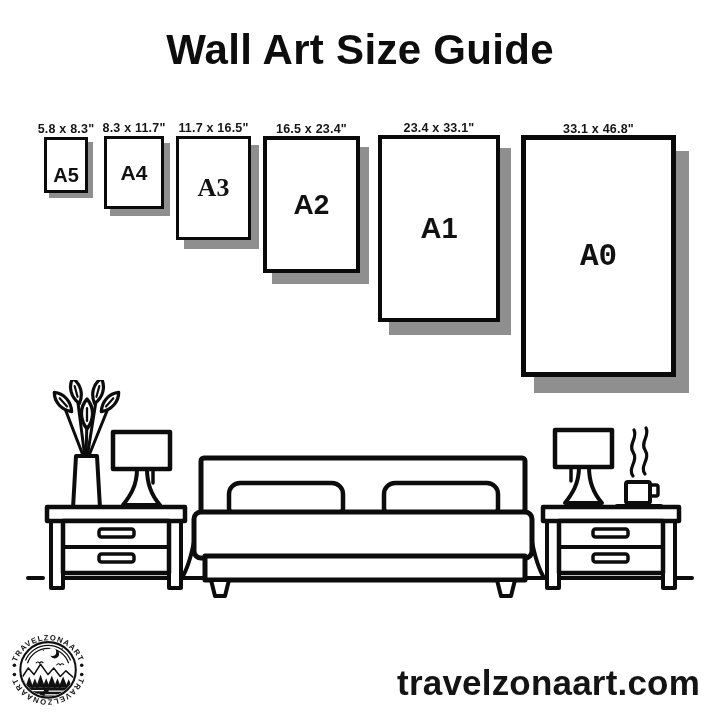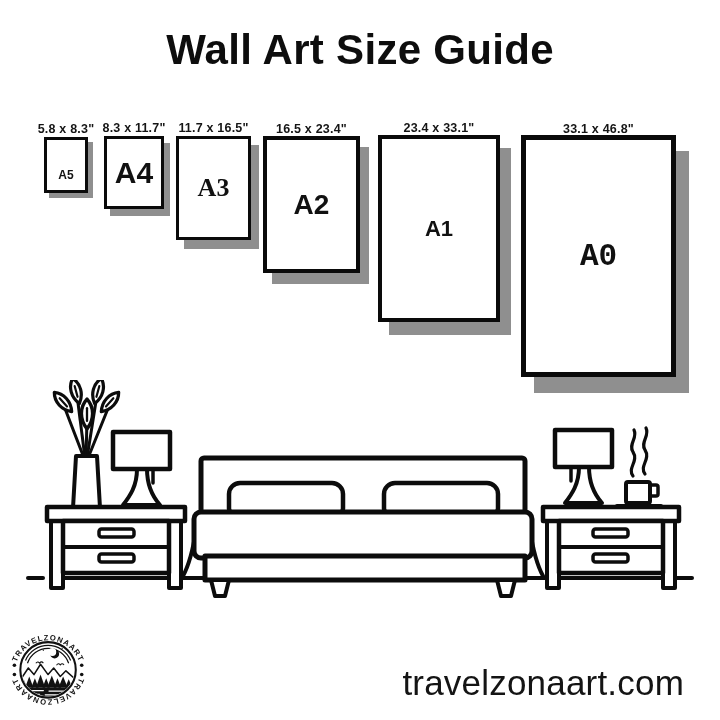--- a/index.html
+++ b/index.html
@@ -27,49 +27,49 @@
   .dims {
     position:absolute; bottom:calc(100% + 4px); left:50%;
     transform:translateX(-50%);
     white-space:nowrap;
     font-weight:bold; font-size:12.5px; letter-spacing:0.2px;
     color:#151515;
   }
   .illustration { position:absolute; left:0; top:380px; width:720px; height:230px; }
   .logo { position:absolute; left:2px; top:620px; width:94px; height:96px; }
   .website {
-    position:absolute; top:663px; right:36px;
-    font-size:35px; font-weight:400; letter-spacing:0.2px;
+    position:absolute; top:663px; right:20px;
+    font-size:35px; font-weight:700; letter-spacing:0.2px;
     color:#141414;
   }
 </style>
 </head>
 <body>
 
 <h1 class="page-title">Wall Art Size Guide</h1>
 
 <div class="paper" style="left:44px; top:137px; width:44px; height:56px; border-width:3px; box-shadow:5px 5px 0 0 #8f8f8f;">
   <span class="dims">5.8 x 8.3"</span>
-  <span class="letter" style="font-size:12px;margin-top:20px;">A5</span>
+  <span class="letter" style="font-size:20px;margin-top:20px;">A5</span>
 </div>
 <div class="paper" style="left:104px; top:136px; width:60px; height:73px; border-width:3px; box-shadow:6px 7px 0 0 #8f8f8f;">
   <span class="dims">8.3 x 11.7"</span>
-  <span class="letter" style="font-size:30px;">A4</span>
+  <span class="letter" style="font-size:21px;">A4</span>
 </div>
 <div class="paper" style="left:176px; top:136px; width:75px; height:104px; border-width:3.5px; box-shadow:8px 9px 0 0 #8f8f8f;">
   <span class="dims">11.7 x 16.5"</span>
   <span class="letter" style="font-size:26px;font-family:Liberation Serif, serif;">A3</span>
 </div>
 <div class="paper" style="left:263px; top:136px; width:97px; height:137px; border-width:4px; box-shadow:9px 11px 0 0 #8f8f8f;">
   <span class="dims">16.5 x 23.4"</span>
   <span class="letter" style="font-size:28px;">A2</span>
 </div>
 <div class="paper" style="left:378px; top:135px; width:122px; height:187px; border-width:4.5px; box-shadow:11px 13px 0 0 #8f8f8f;">
   <span class="dims">23.4 x 33.1"</span>
-  <span class="letter" style="font-size:22px;">A1</span>
+  <span class="letter" style="font-size:29px;">A1</span>
 </div>
 <div class="paper" style="left:521px; top:135px; width:155px; height:242px; border-width:5px; box-shadow:13px 16px 0 0 #8f8f8f;">
   <span class="dims">33.1 x 46.8"</span>
   <span class="letter" style="font-size:31px;font-family:Liberation Mono, monospace;">A0</span>
 </div>
 
 <svg class="illustration" viewBox="0 0 720 230" xmlns="http://www.w3.org/2000/svg">
   <g stroke="#0c0c0c" fill="none" stroke-linecap="round" stroke-linejoin="round">
 
     <g>

